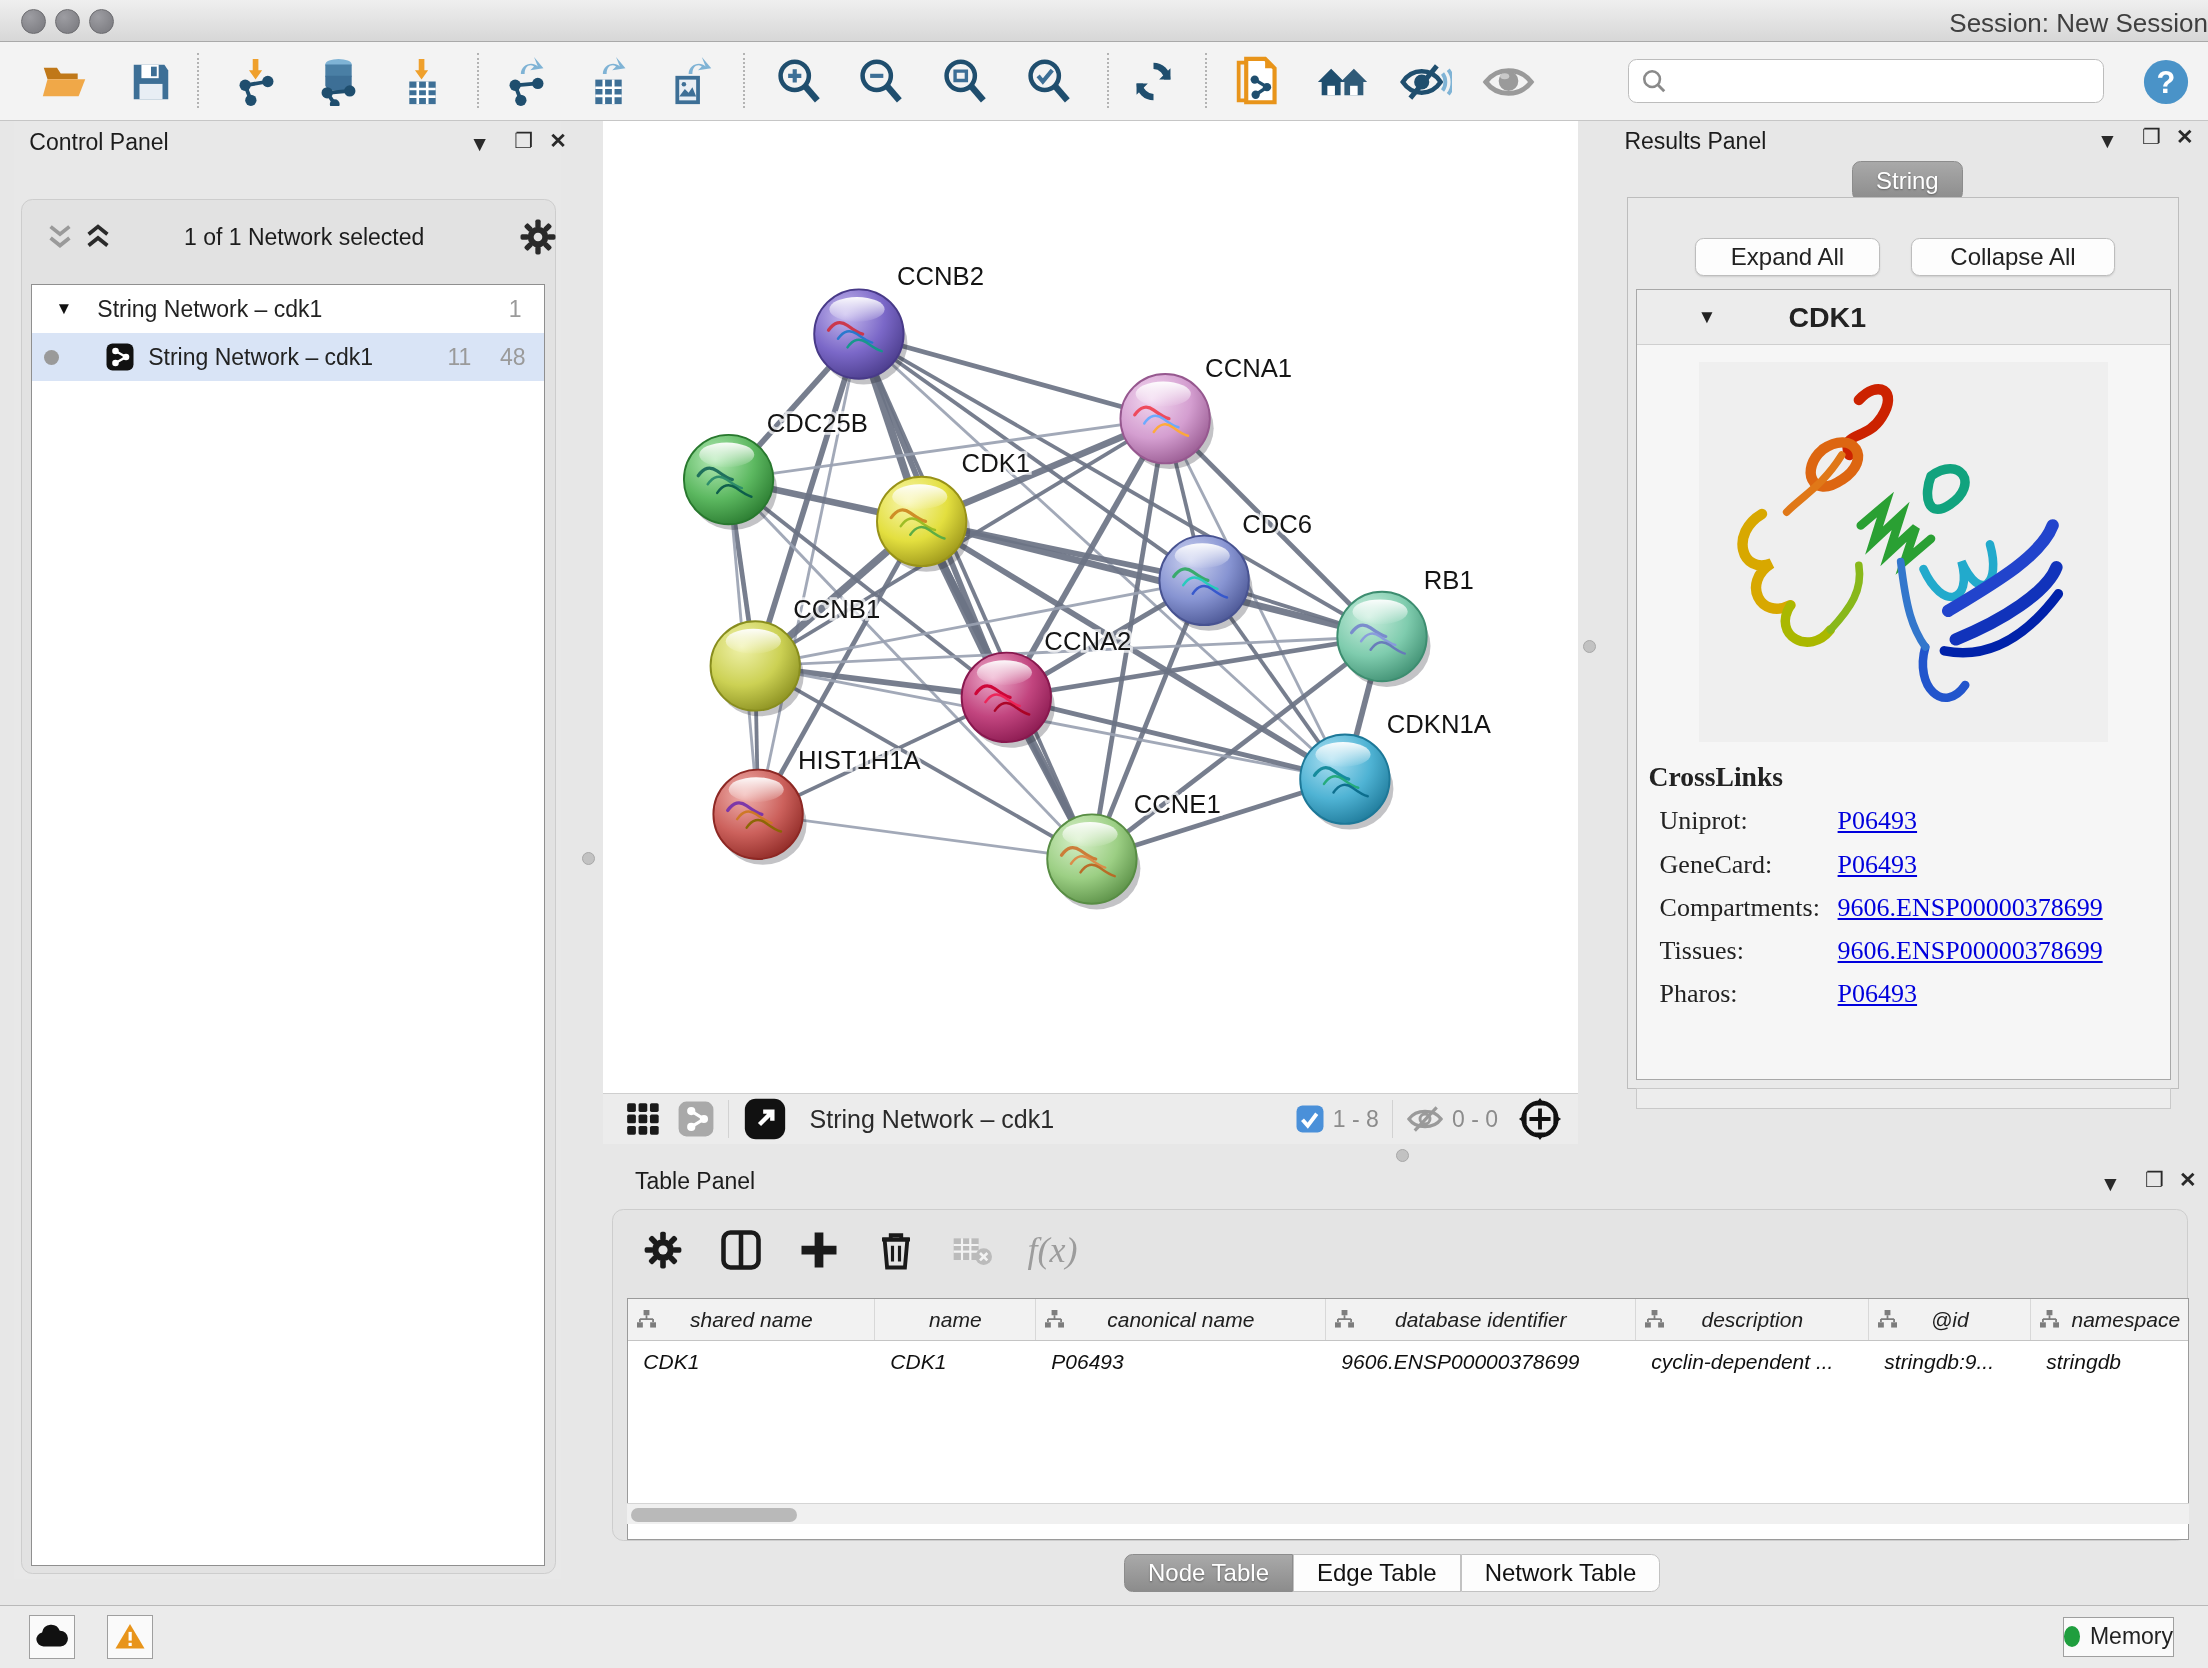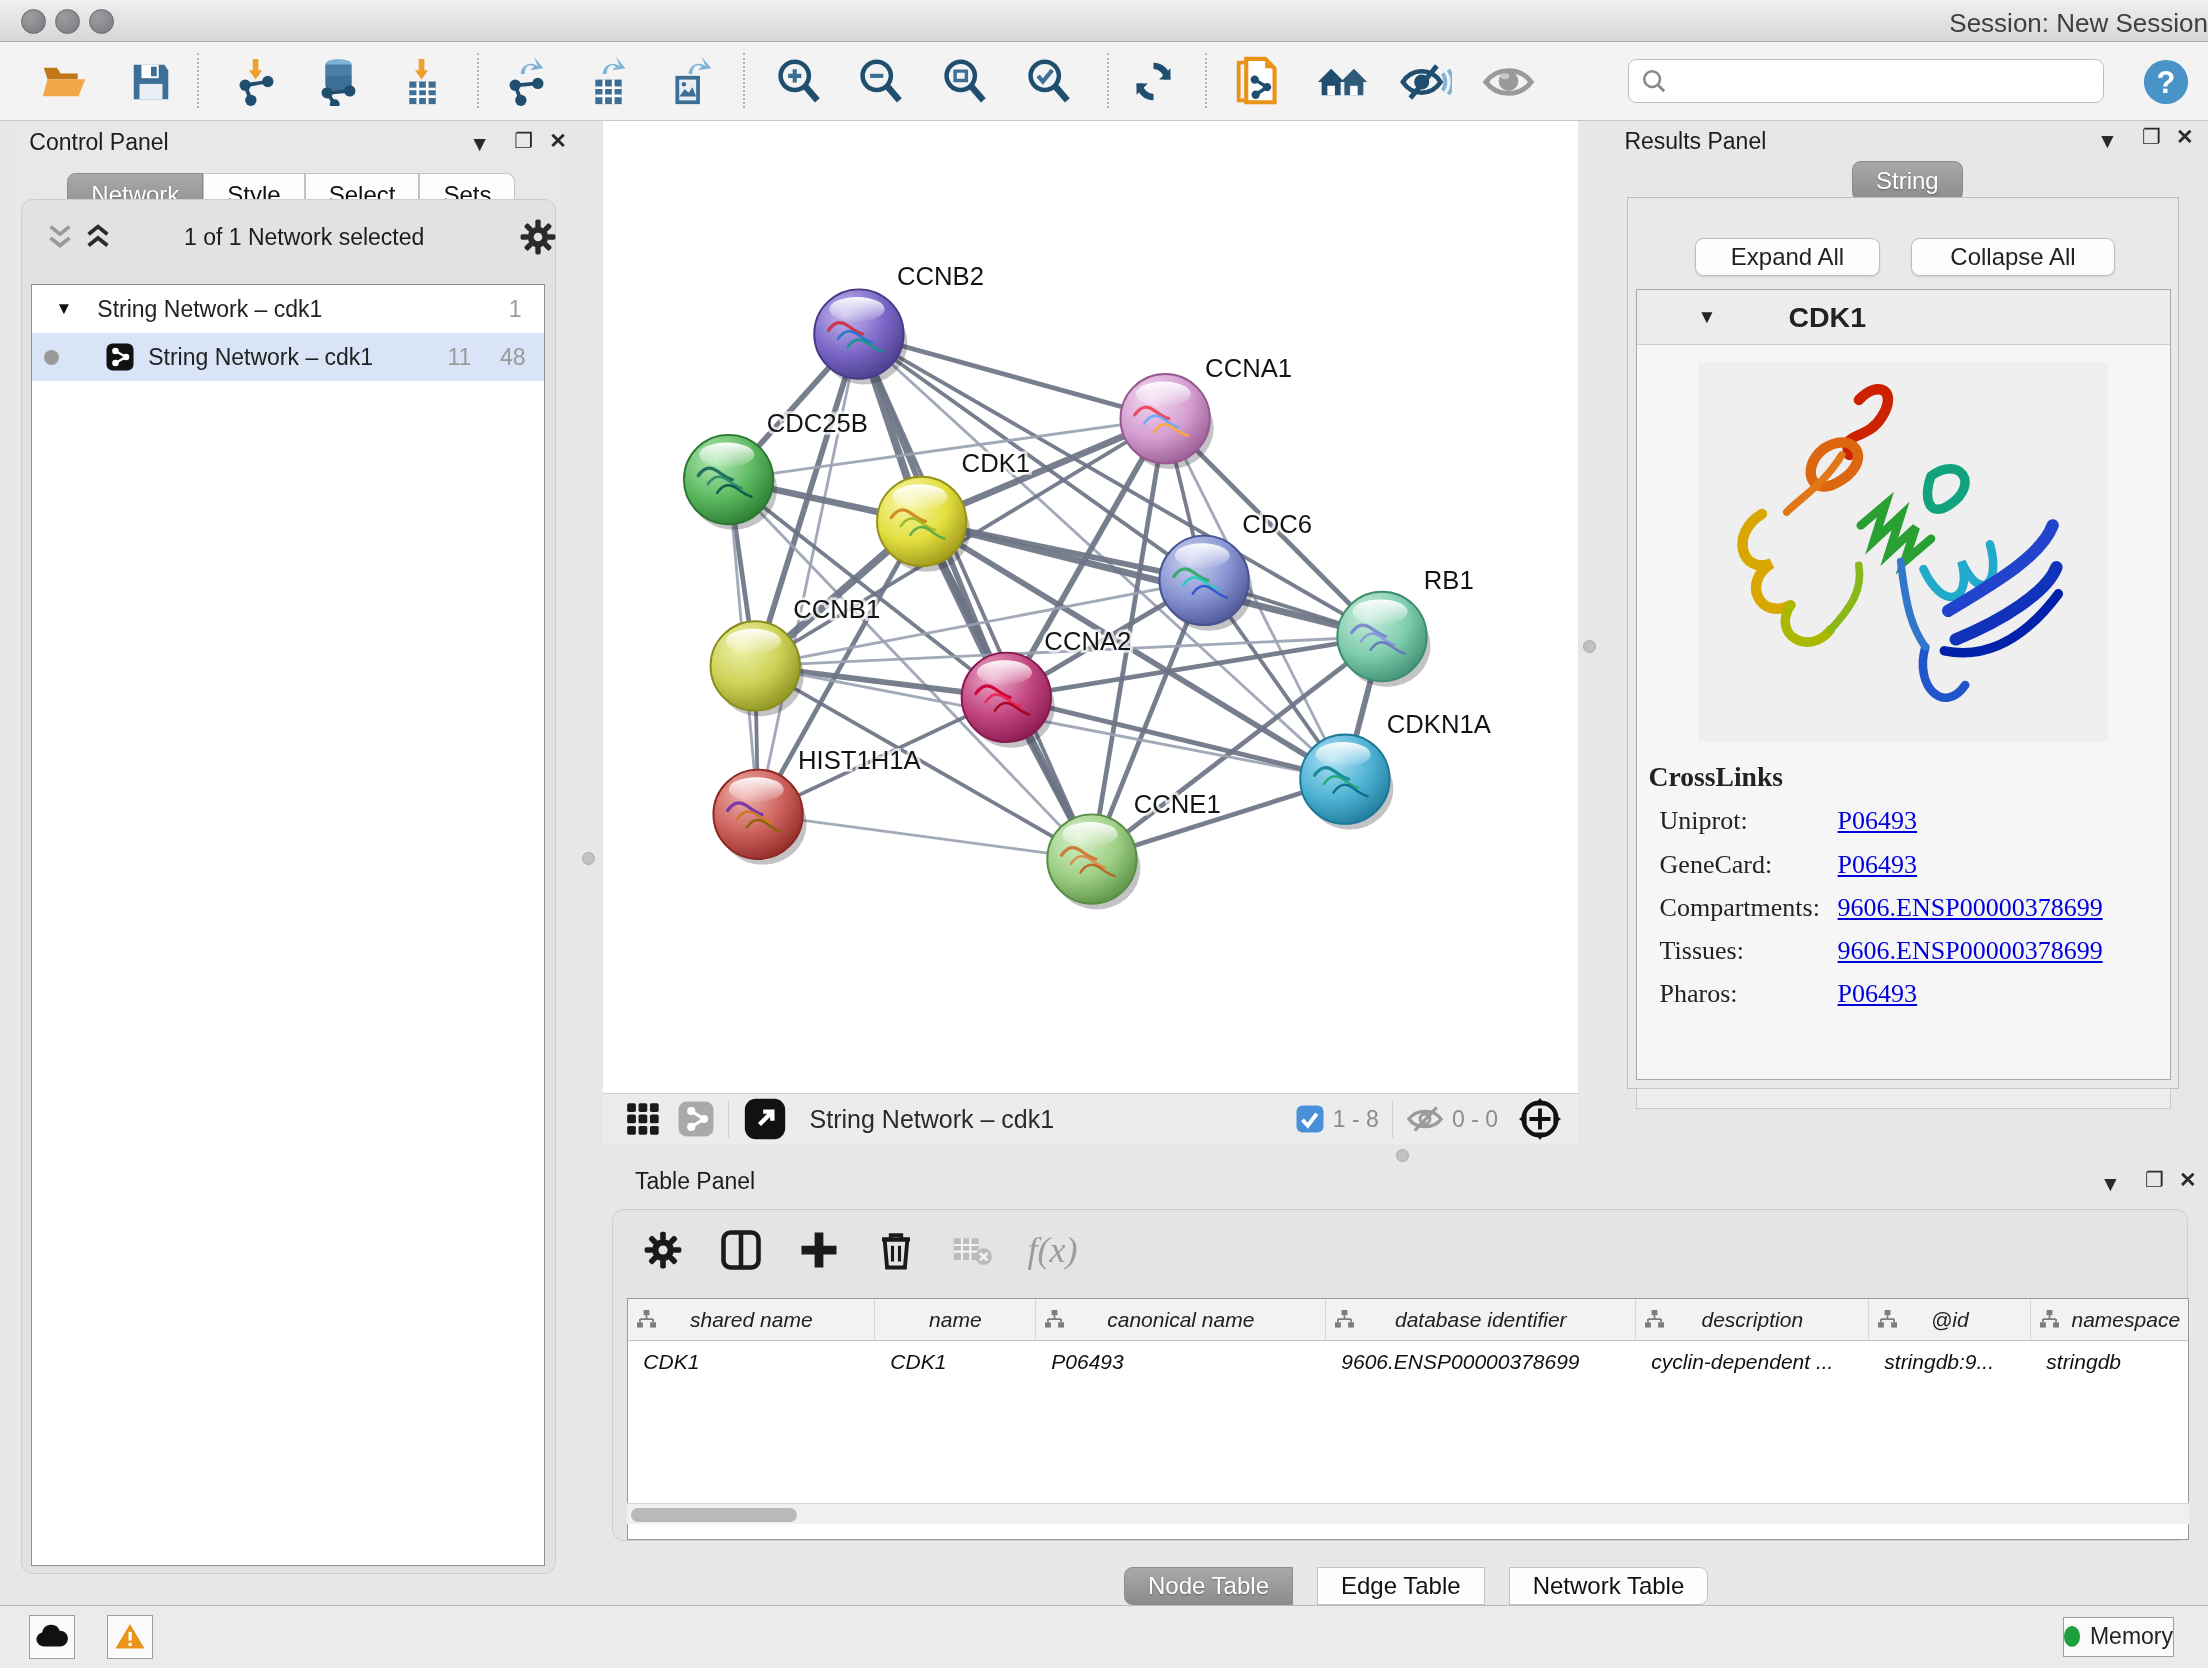--- a/index.html
+++ b/index.html
@@ -58,21 +58,21 @@
   #tp-box { left:0px; top:54px; width:1576px; height:332px; background:#e4e4e4; border:1px solid #cdcdcd; border-radius:11.4px; }
   #tp-toolbar { left:28.5px; top:13.3px; height:53px; display:flex; align-items:center; gap:36px; }
   #tbl { left:14.3px; top:88px; width:1562px; height:242px; background:#fff; border:1.9px solid #9a9a9a; overflow:hidden;font-style:italic; }
   #tbl-head { display:flex; height:42px; background:#f2f2f2; border-bottom:1.9px solid #c4c4c4; }
   .th { display:flex; align-items:center; justify-content:center; position:relative; border-right:1px solid #d8d8d8; font-size:21px; color:#202020; flex:none; }
   .th .hicon { position:absolute; left:7.6px; top:11.4px; }
   #tbl-row { display:flex; height:42px; }
   .td { font-size:21px; color:#101010; padding:8.6px 0 0 15px; flex:none; white-space:nowrap; overflow:hidden; }
   #tbl-hscroll { left:14.3px; top:293px; width:1562px; height:21px; background:#f0f0f0; border-top:1px solid #d5d5d5; }
   #tbl-thumb { left:3.8px; top:3.8px; width:166px; height:14.3px; background:#b9b9b9; border-radius:7.6px; }
-  #tbl-tabs { left:512px; top:412px; display:flex;gap:24px; }
+  #tbl-tabs { left:512px; top:399px; display:flex; }
 
   
   #statusbar { left:0; top:1605px; width:2208px; height:63px; background:#ebebeb; border-top:1.9px solid #b9b9b9; }
   .sq-btn { top:8.6px; width:46px; height:44px; background:#fafafa; border:1.9px solid #9f9f9f; display:flex; align-items:center; justify-content:center; }
   #memory-btn { left:2063px; top:10.5px; width:111px; height:40px; background:#fafafa; border:1.9px solid #9f9f9f; display:flex; align-items:center; justify-content:center; gap:9.5px; font-size:23px; }
   #memory-dot { width:21px; height:21px; border-radius:50%; background:#1f9e3e; }
 
   svg { display:block; }
 </style>
 </head>
@@ -245,26 +245,20 @@
     </svg>
   </div>
 </div>
 
 <div id="control-panel" class="abs">
   <div class="abs panel-title" style="left:15px; top:7.6px">Control Panel</div>
   <div class="abs pctl" style="left:455px; top:11.4px">▼</div>
   <div class="abs pctl" style="left:500px; top:7.6px">❐</div>
   <div class="abs pctl" style="left:535px; top:7.6px; font-weight:bold">✕</div>
 
-  <div id="cp-tabs" class="abs">
-      <div class="tabbtn sel">Network</div>
-      <div class="tabbtn">Style</div>
-      <div class="tabbtn">Select</div>
-      <div class="tabbtn">Sets</div>
-    </div>
 
   <div id="cp-body" class="abs">
     <div class="abs" style="left:21px; top:21px">
       <svg width="34" height="32" viewBox="0 0 18 17">
           <path d="M4 3 l5 4 5-4 M4 9 l5 4 5-4" fill="none" stroke="#9a9a9a" stroke-width="2"></path>
         </svg>
     </div>
     <div class="abs" style="left:59px; top:21px">
       <svg width="34" height="32" viewBox="0 0 18 17">
           <path d="M4 7 l5-4 5 4 M4 13 l5-4 5 4" fill="none" stroke="#2a2a2a" stroke-width="2"></path>

